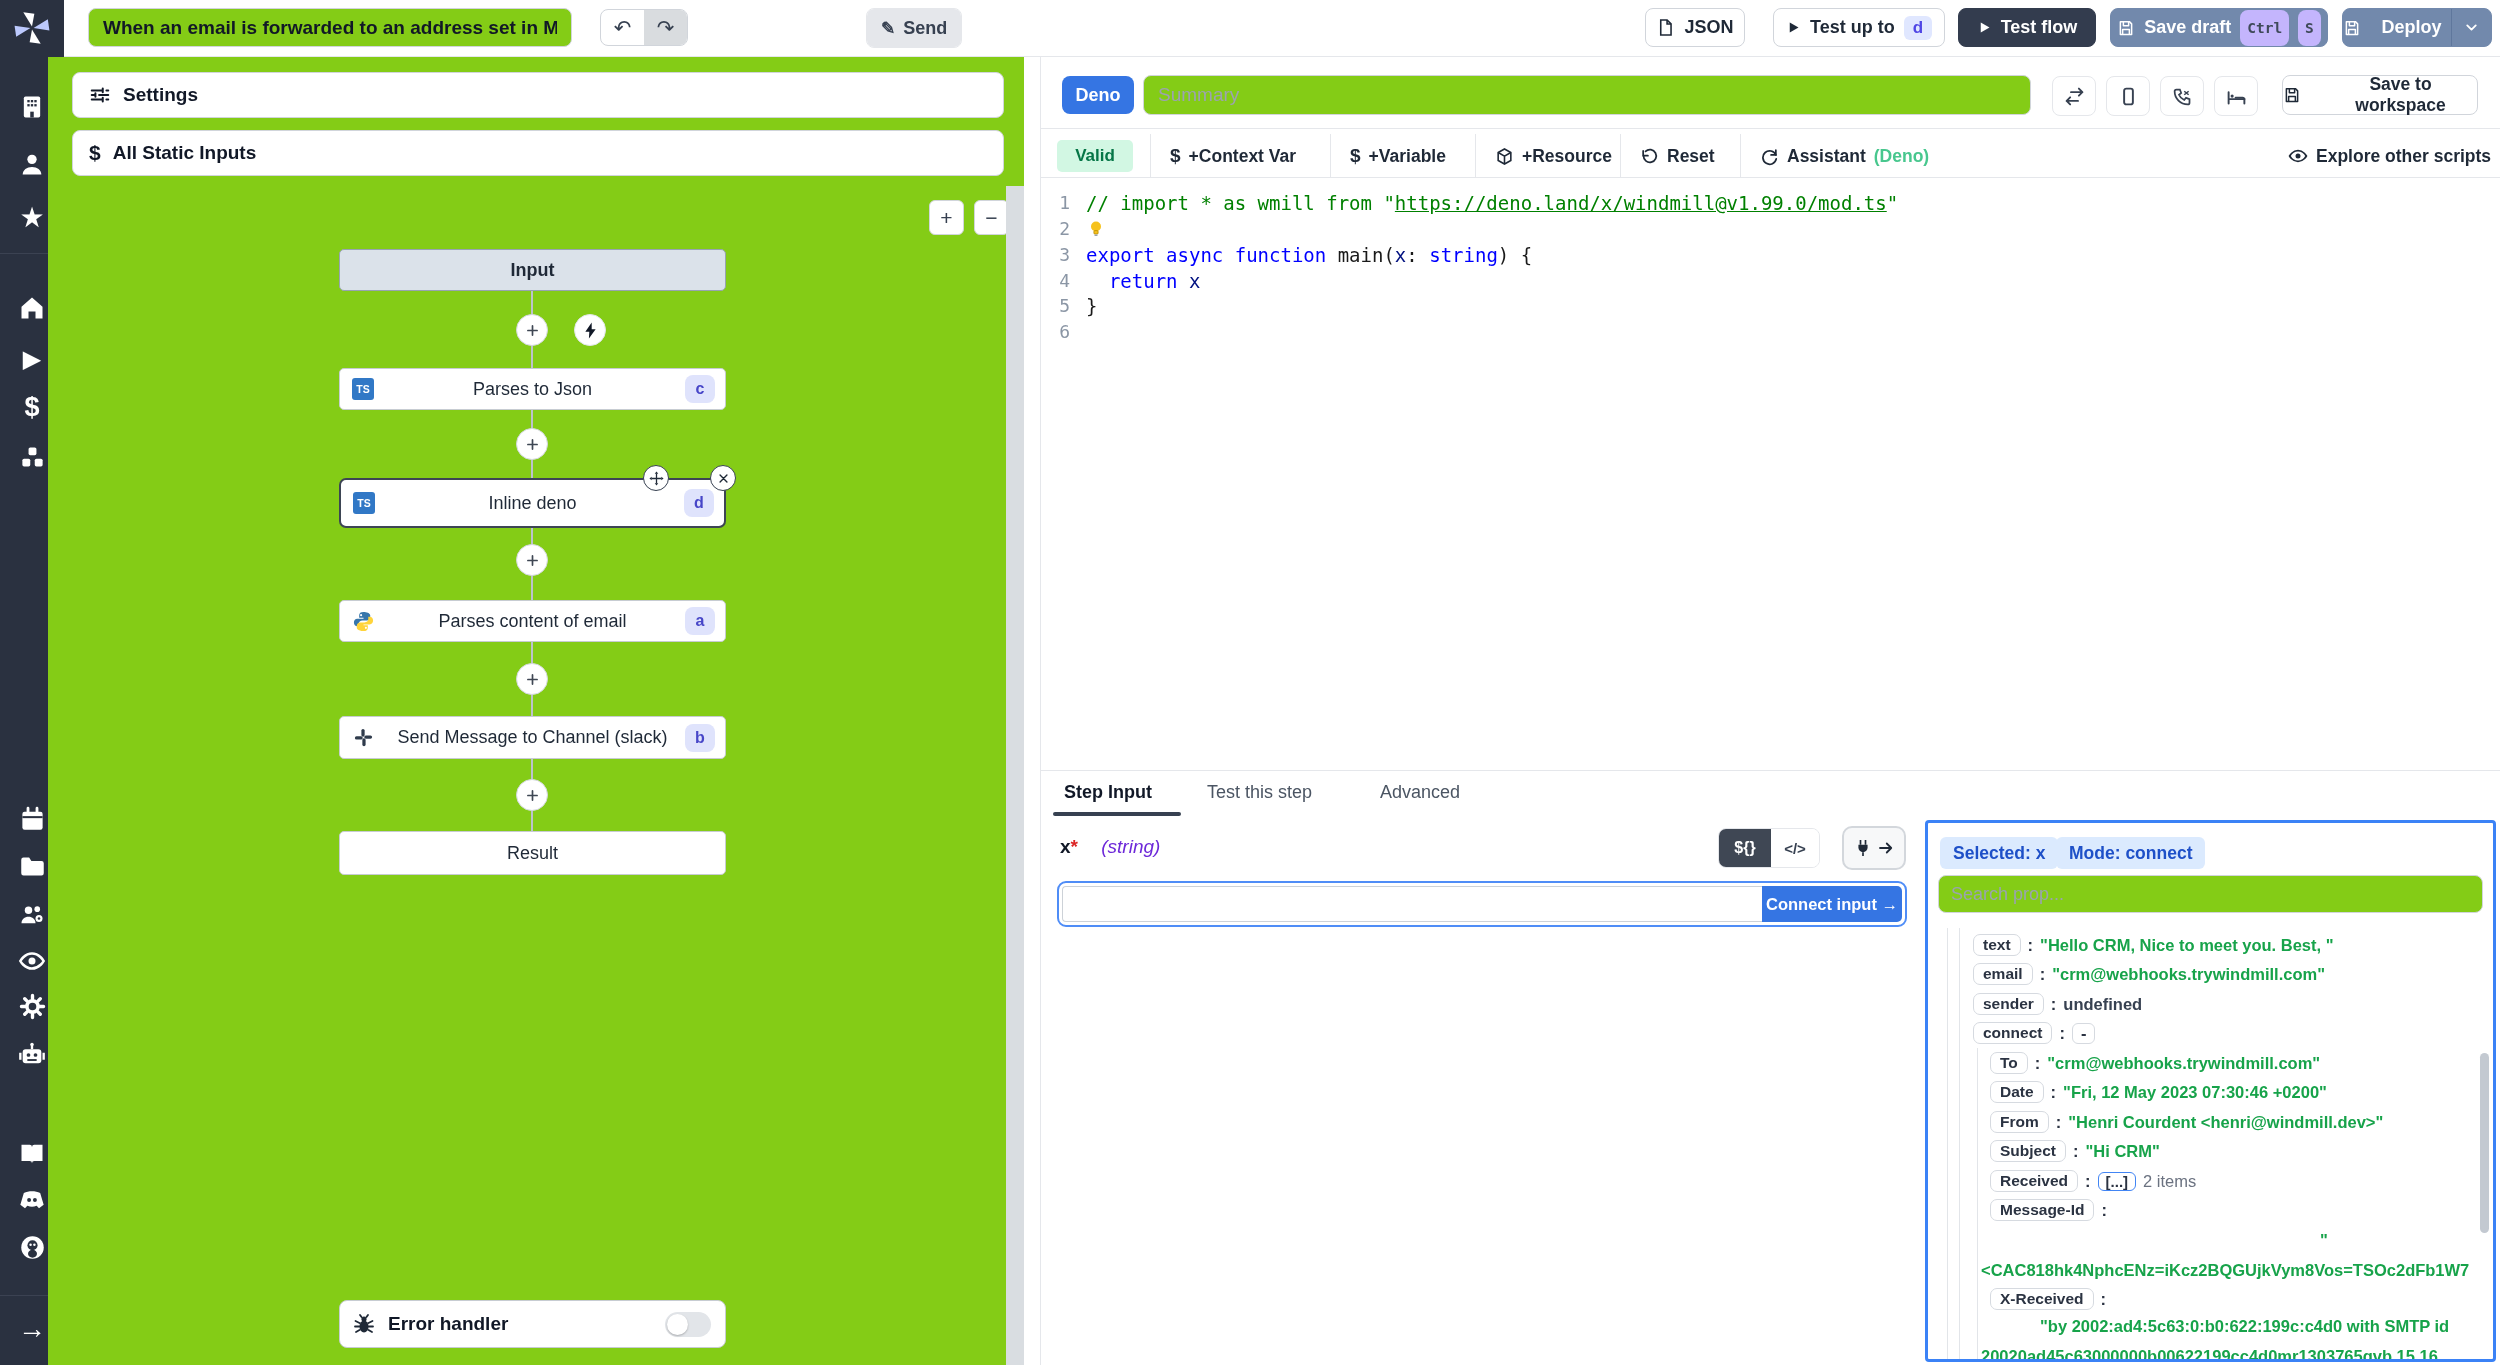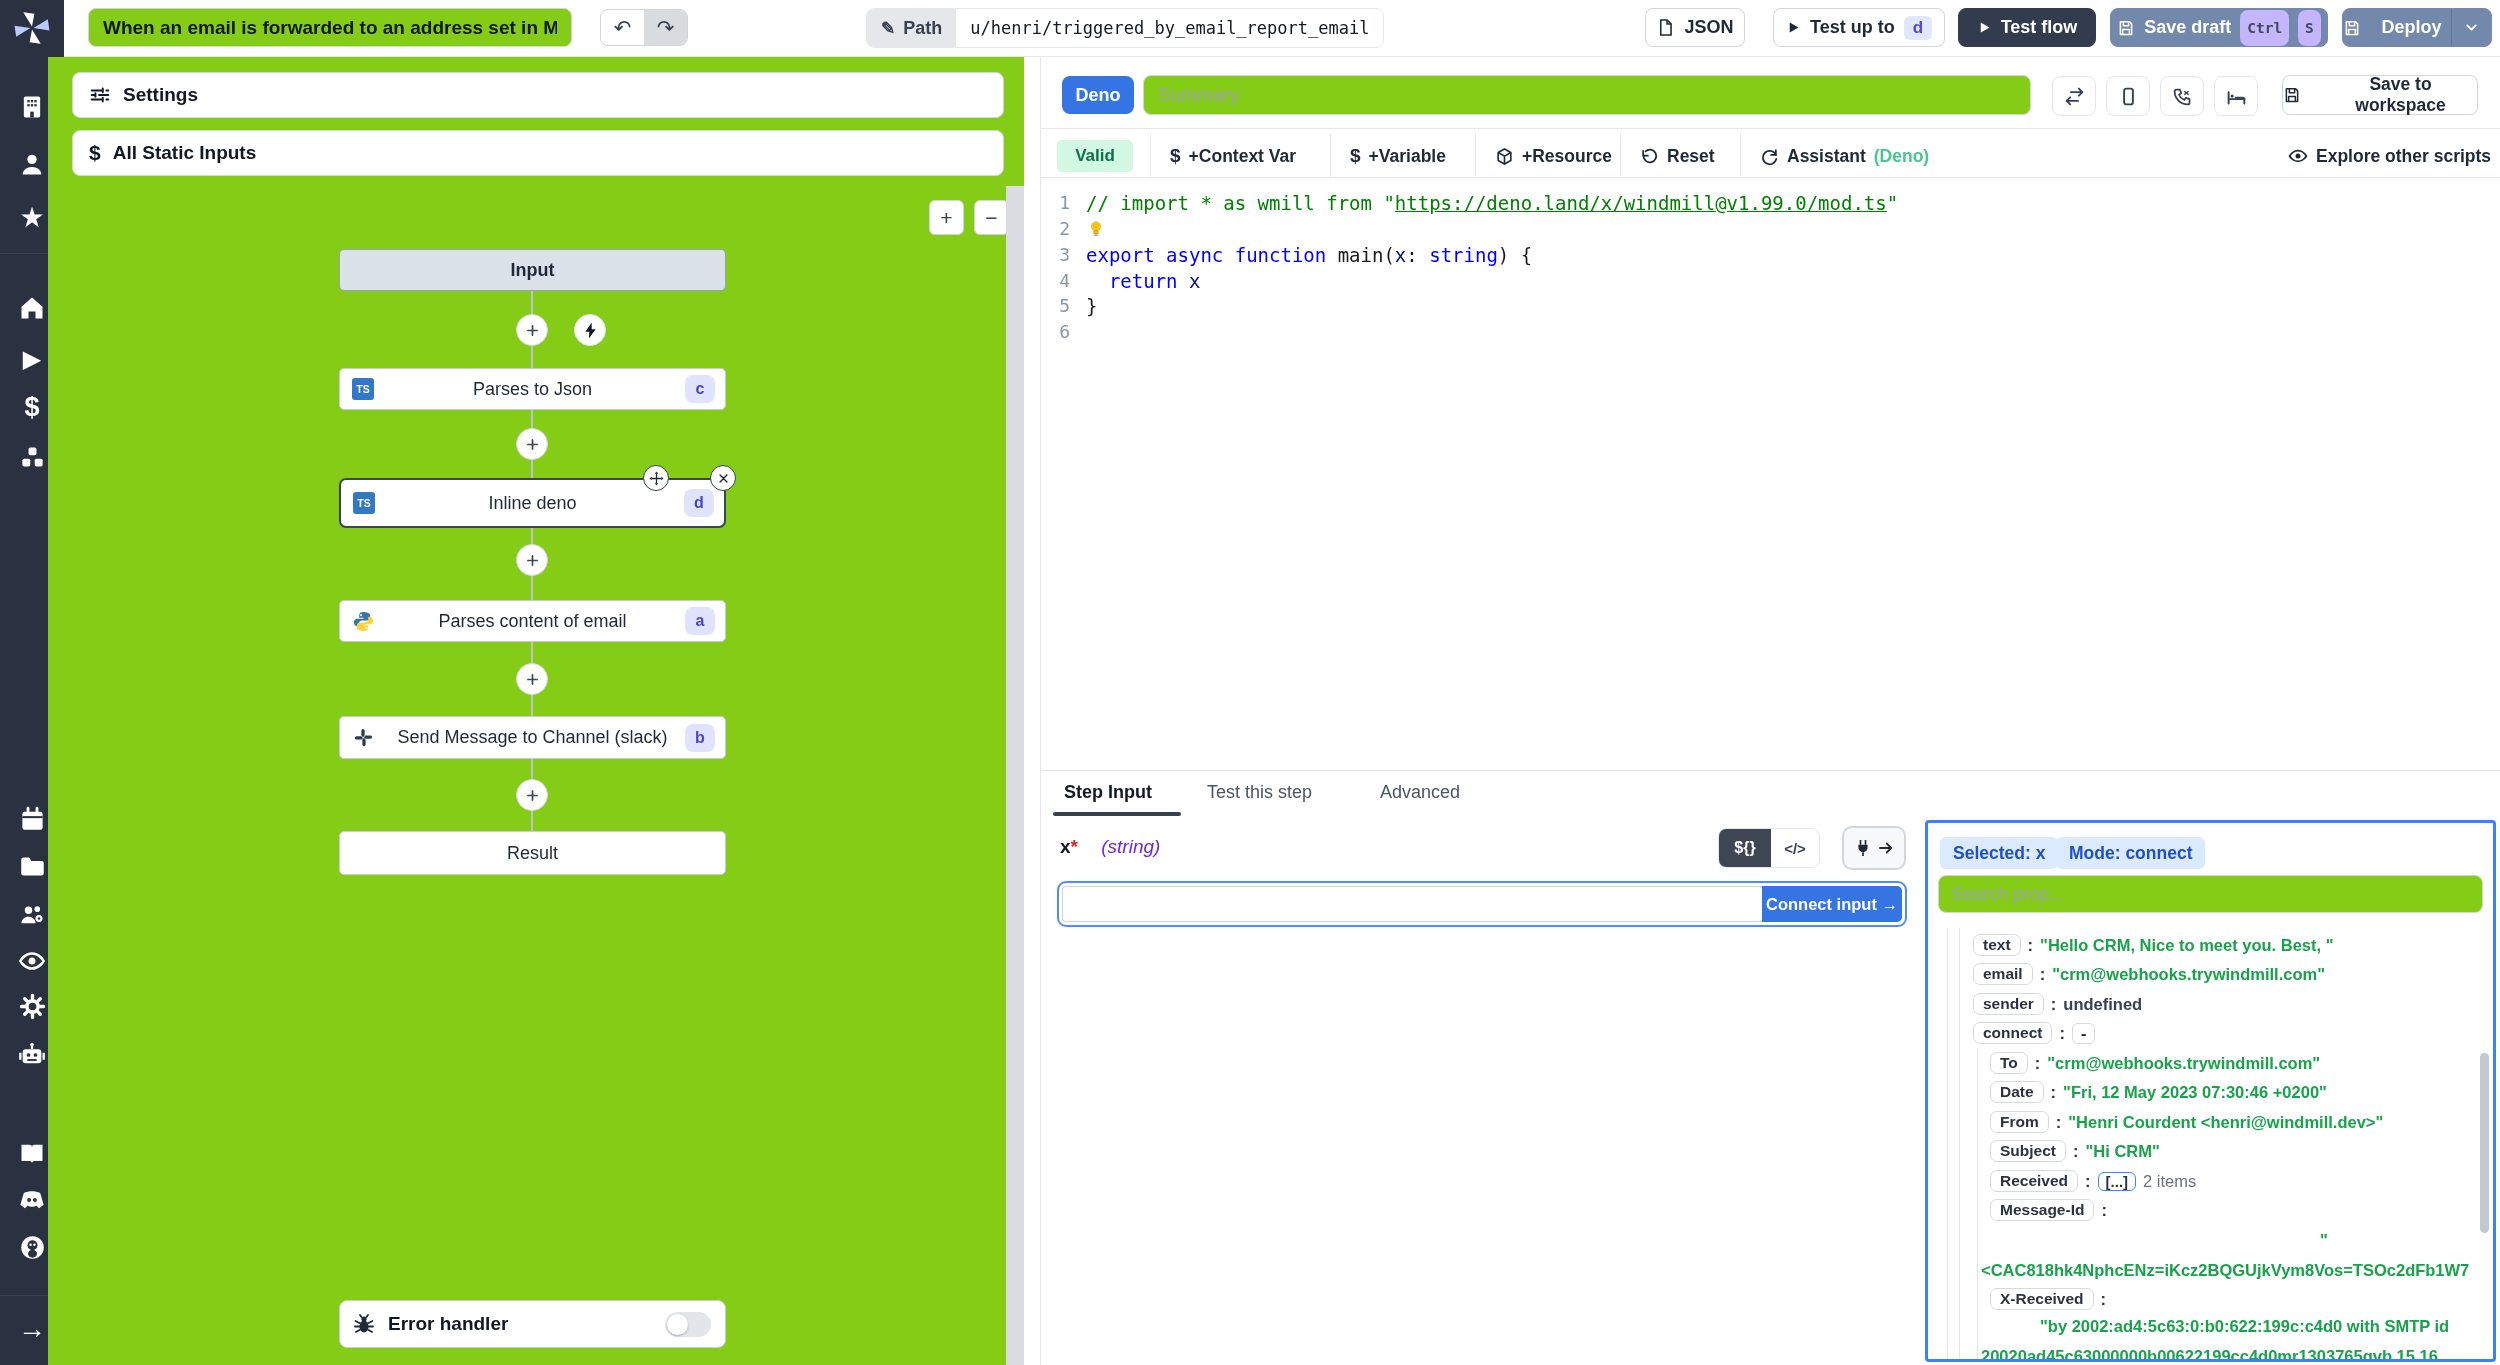--- a/index.html
+++ b/index.html
@@ -341,23 +341,22 @@
 
 <div class="hdr">
   <input class="inp title-inp" value="When an email is forwarded to an address set in M" style="">
   <div class="undoredo">
     <div class="seg">↶</div>
     <div class="seg">↷</div>
   </div>
   <div class="pathpill">
     <div class="lbl">
         <span style="font-size:17px">✎</span>
-        <span>Path</span>
+        <span>Send</span>
       </div>
-    <div class="val">u/henri/triggered_by_email_report_email</div>
   </div>
   <button class="hbtn" style="left:1581px;width:100px">
     <svg class="ic" width="19" height="19">
         <use href="#i-file"></use>
       </svg>
     <span>JSON</span>
   </button>
   <button class="hbtn" style="left:1709px;width:172px">
     <svg class="ic" width="15" height="15">
         <use href="#i-play"></use>

